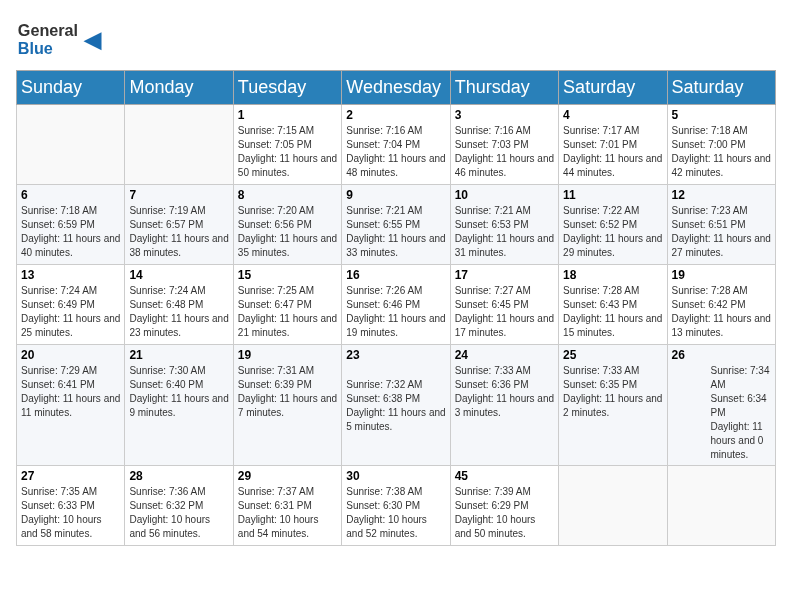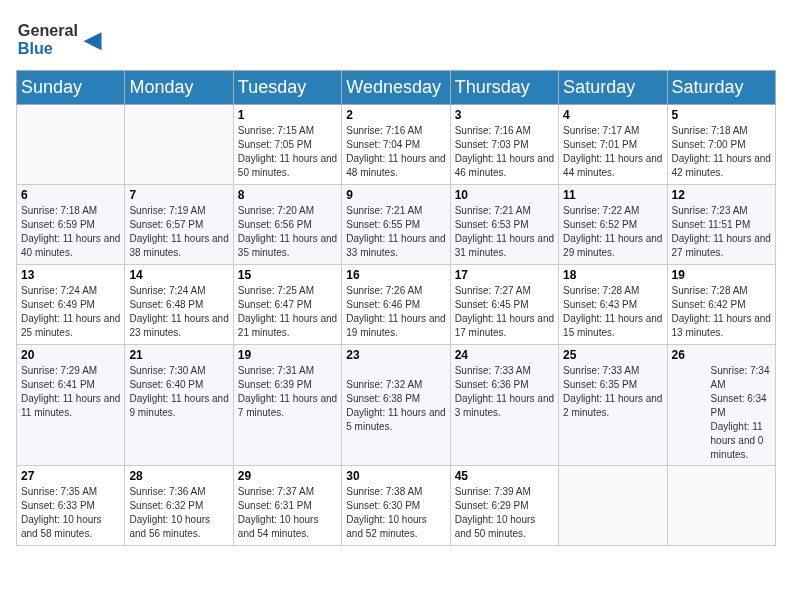--- a/index.html
+++ b/index.html
@@ -176,21 +176,21 @@
         </td>
         <td>
           <span class="day-number">11</span>
           <div class="day-info" style="white-space: pre-line;">Sunrise: 7:22 AM
 Sunset: 6:52 PM
 Daylight: 11 hours and 29 minutes.</div>
         </td>
         <td>
           <span class="day-number">12</span>
           <div class="day-info" style="white-space: pre-line;">Sunrise: 7:23 AM
-Sunset: 11:51 PM
+Sunset: 6:51 PM
 Daylight: 11 hours and 27 minutes.</div>
         </td>
       </tr>
       <tr>
         <td>
           <span class="day-number">13</span>
           <div class="day-info" style="white-space: pre-line;">Sunrise: 7:24 AM
 Sunset: 6:49 PM
 Daylight: 11 hours and 25 minutes.</div>
         </td>

